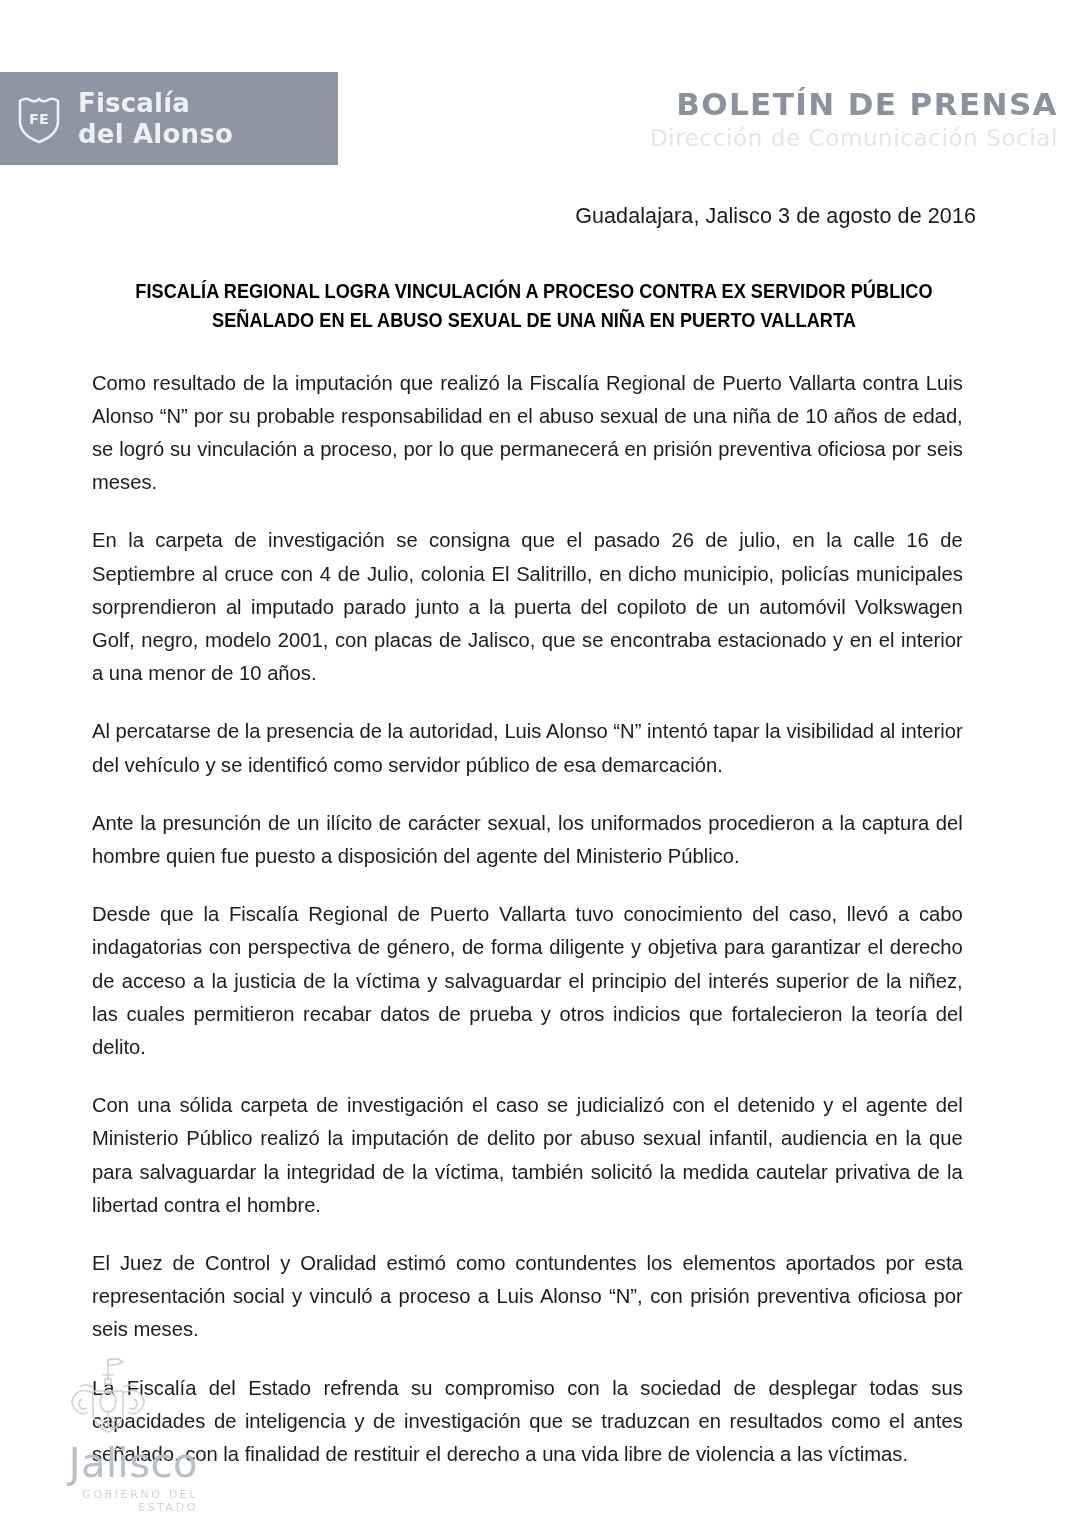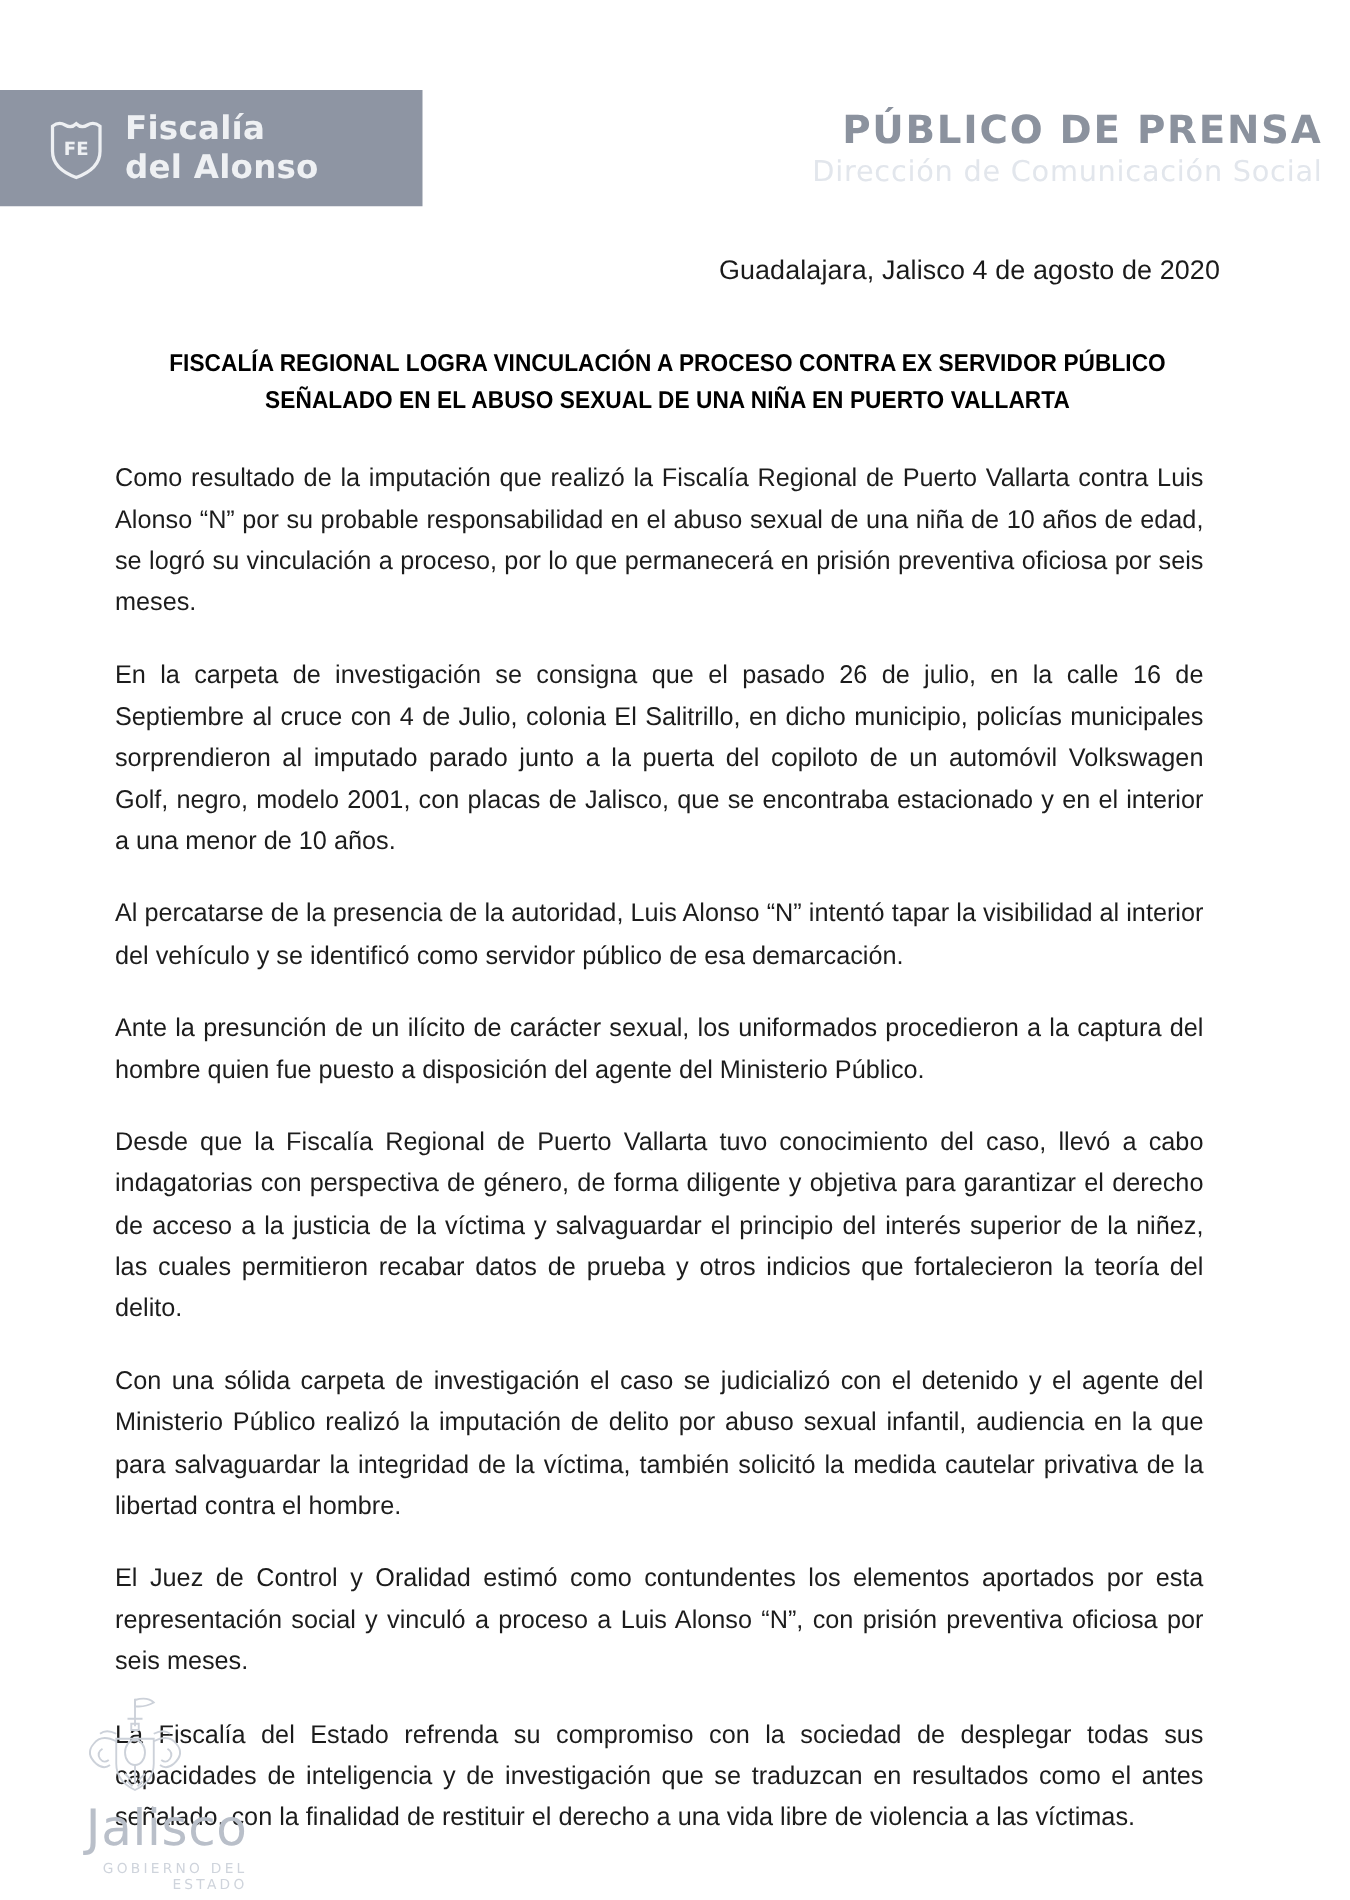--- a/index.html
+++ b/index.html
@@ -25,21 +25,21 @@
   }
   .brand-band {
     position: absolute;
     left: 0;
     top: 72px;
     width: 338px;
     height: 93px;
     background: #8e95a3;
     display: flex;
     align-items: center;
-    padding-left: 38px;
+    padding-left: 16px;
     box-sizing: border-box;
   }
   .shield-wrap {
     width: 46px;
     height: 52px;
     flex: 0 0 auto;
     margin-right: 16px;
     display: flex;
     align-items: center;
     justify-content: center;
@@ -165,29 +165,29 @@
         <text x="23" y="31" text-anchor="middle" font-family="DejaVu Sans, sans-serif" font-size="14.5" font-weight="bold" fill="#eef0f3">FE</text>
       </svg>
     </div>
     <div class="brand-text">
       <span class="brand-line">Fiscalía</span>
       <span class="brand-line">del Alonso</span>
     </div>
   </div>
 
   <div class="masthead">
-    <div class="masthead-title">PÚBLICO DE PRENSA</div>
+    <div class="masthead-title">BOLETÍN DE PRENSA</div>
     <div class="masthead-sub">Dirección de Comunicación Social</div>
   </div>
 
 </div>
 
 <div class="sheet">
 
-  <div class="dateline">Guadalajara, Jalisco 4 de agosto de 2020</div>
+  <div class="dateline">Guadalajara, Jalisco 3 de agosto de 2016</div>
 
   <div class="doc-title">FISCALÍA REGIONAL LOGRA VINCULACIÓN A PROCESO CONTRA EX SERVIDOR PÚBLICO SEÑALADO EN EL ABUSO SEXUAL DE UNA NIÑA EN PUERTO VALLARTA</div>
 
   <div class="body-copy">
     <p class="para">Como resultado de la imputación que realizó la Fiscalía Regional de Puerto Vallarta contra Luis Alonso “N” por su probable responsabilidad en el abuso sexual de una niña de 10 años de edad, se logró su vinculación a proceso, por lo que permanecerá en prisión preventiva oficiosa por seis meses.</p>
     <p class="para">En la carpeta de investigación se consigna que el pasado 26 de julio, en la calle 16 de Septiembre al cruce con 4 de Julio, colonia El Salitrillo, en dicho municipio, policías municipales sorprendieron al imputado parado junto a la puerta del copiloto de un automóvil Volkswagen Golf, negro, modelo 2001, con placas de Jalisco, que se encontraba estacionado y en el interior a una menor de 10 años.</p>
     <p class="para">Al percatarse de la presencia de la autoridad, Luis Alonso “N” intentó tapar la visibilidad al interior del vehículo y se identificó como servidor público de esa demarcación.</p>
     <p class="para">Ante la presunción de un ilícito de carácter sexual, los uniformados procedieron a la captura del hombre quien fue puesto a disposición del agente del Ministerio Público.</p>
     <p class="para">Desde que la Fiscalía Regional de Puerto Vallarta tuvo conocimiento del caso,  llevó a cabo indagatorias con perspectiva de género, de forma diligente y objetiva para garantizar el derecho de acceso a la justicia de la víctima y salvaguardar el principio del interés superior de la niñez, las cuales permitieron recabar datos de prueba y otros indicios que fortalecieron la teoría del delito.</p>
     <p class="para">Con una sólida carpeta de investigación el caso se judicializó con el detenido y el agente del Ministerio Público realizó la imputación de delito por abuso sexual infantil, audiencia en la que para salvaguardar la integridad de la víctima, también solicitó la medida cautelar privativa de la libertad contra el hombre.</p>

